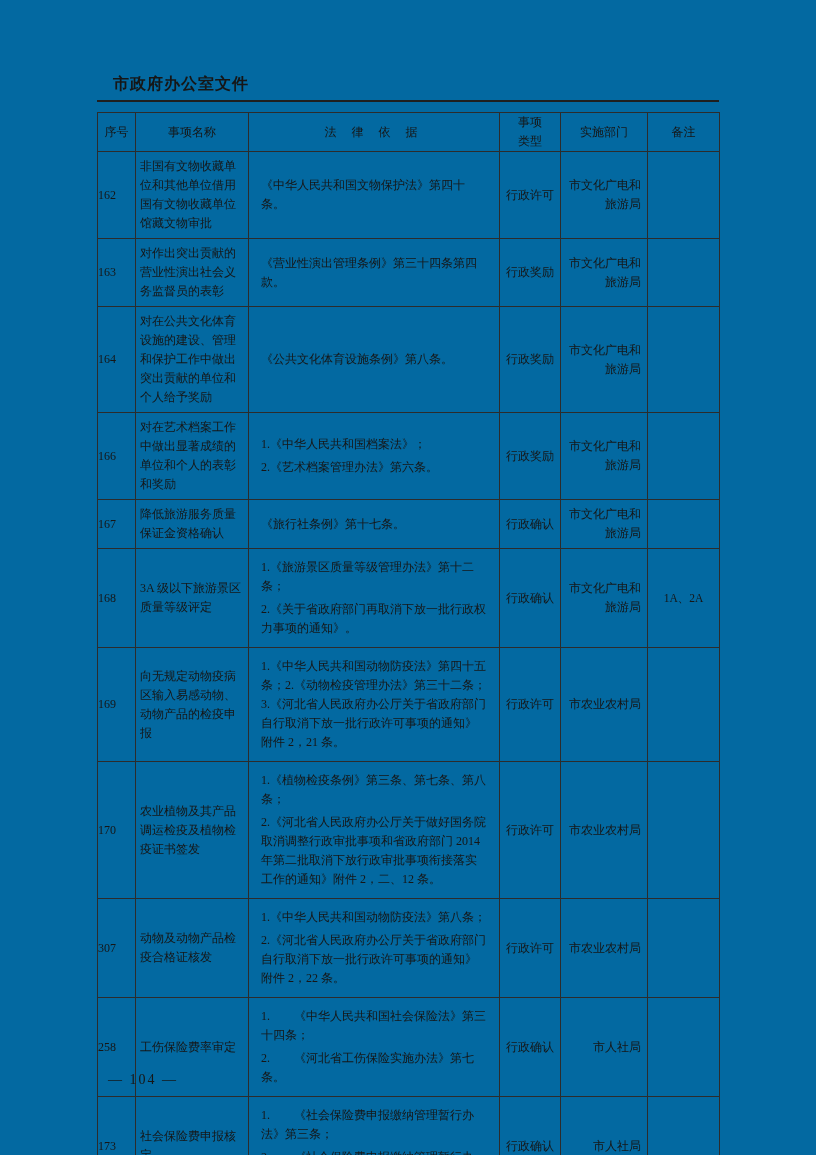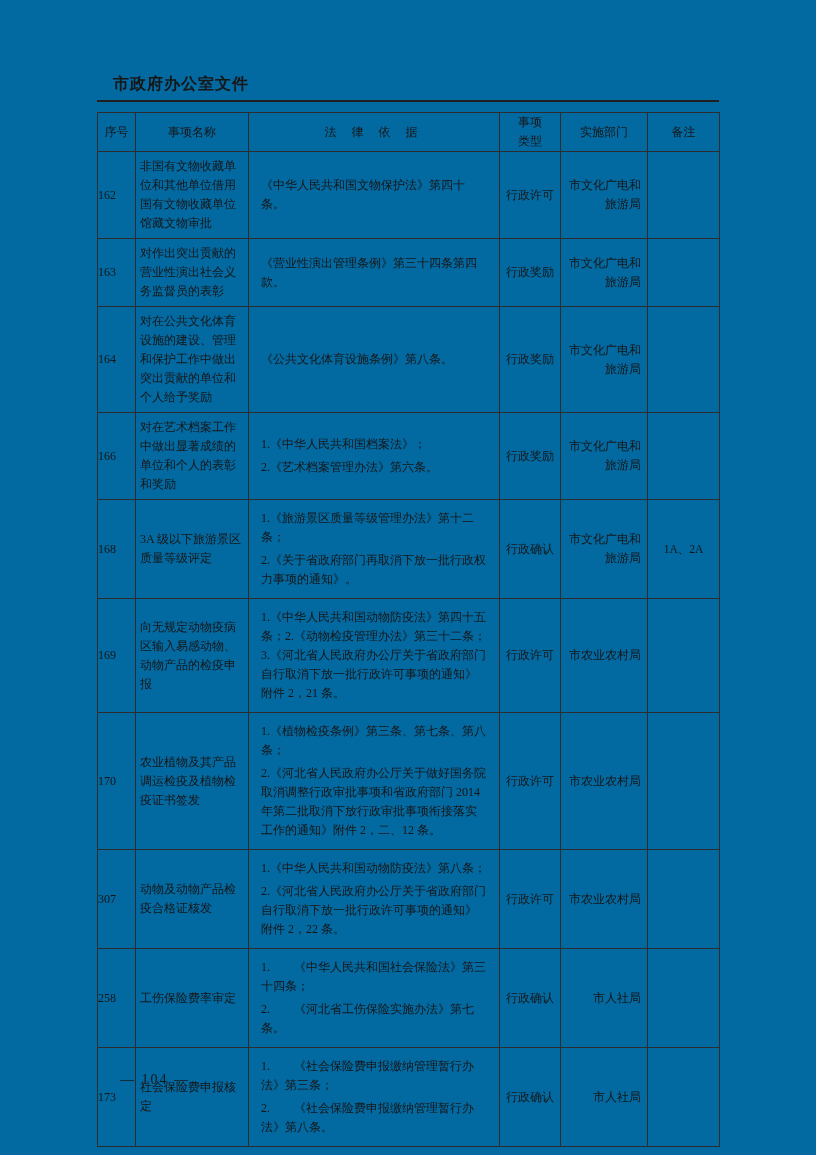--- a/index.html
+++ b/index.html
@@ -42,21 +42,21 @@
 
   td.cell-no   { font-family:Liberation Serif, serif; }
   td.cell-name { text-align:left; padding:5px 4px; word-break:break-all; }
   td.cell-law  { text-align:left; padding:5px 8px; word-break:break-all; }
   td.cell-type { text-align:center; }
   td.cell-dept { text-align:right; white-space:pre-line; padding:3px 6px; word-break:break-all; }
   td.cell-note { text-align:center; font-size:11.5px; }
   .law-line { margin:4px; }
 
   .footer {
-    position:absolute; left:120px; top:1072px;
+    position:absolute; left:108px; top:1072px;
     font-size:14px; letter-spacing:2px;
   }
 </style>
 </head>
 <body>
 
 <div class="page">
 
   <div class="header">
     <span class="header-left">市政府办公室文件</span>
@@ -126,20 +126,31 @@
     <td class="cell-law">
             <div class="law-line">1.《中华人民共和国档案法》；</div>
             <div class="law-line">2.《艺术档案管理办法》第六条。</div>
           </td>
     <td class="cell-type">行政奖励</td>
     <td class="cell-dept">市文化广电和
 旅游局</td>
     <td class="cell-note"></td>
   </tr>
 
+  <tr>
+    <td class="cell-no">167</td>
+    <td class="cell-name">降低旅游服务质量保证金资格确认</td>
+    <td class="cell-law">
+            <div class="law-line">《旅行社条例》第十七条。</div>
+          </td>
+    <td class="cell-type">行政确认</td>
+    <td class="cell-dept">市文化广电和
+旅游局</td>
+    <td class="cell-note"></td>
+  </tr>
 
   <tr>
     <td class="cell-no">168</td>
     <td class="cell-name">3A 级以下旅游景区质量等级评定</td>
     <td class="cell-law">
             <div class="law-line">1.《旅游景区质量等级管理办法》第十二条；</div>
             <div class="law-line">2.《关于省政府部门再取消下放一批行政权力事项的通知》。</div>
           </td>
     <td class="cell-type">行政确认</td>
     <td class="cell-dept">市文化广电和

